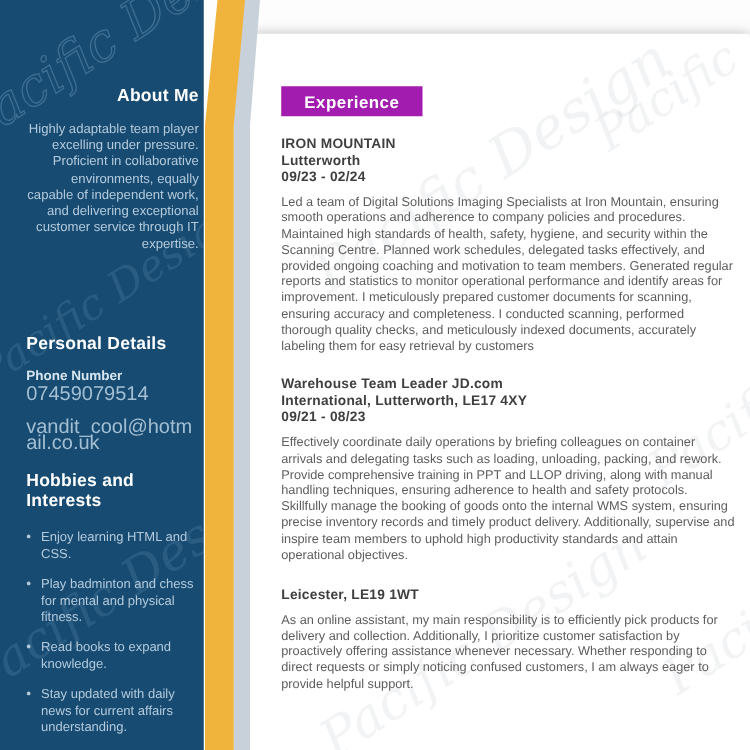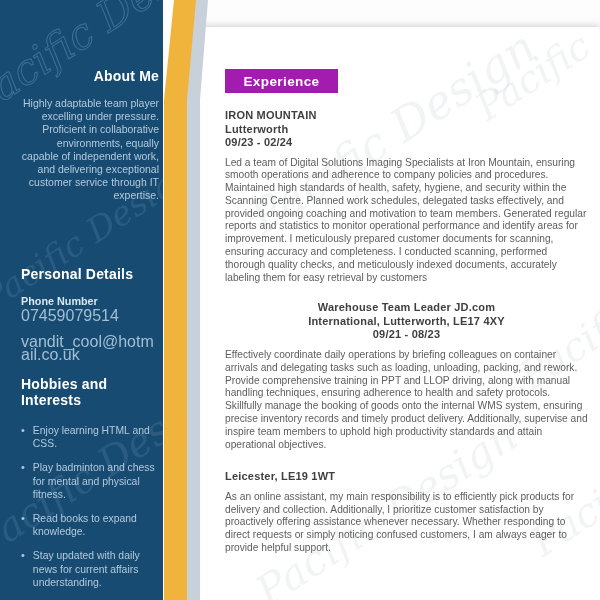--- a/index.html
+++ b/index.html
@@ -43,21 +43,21 @@
     clip-path:polygon(24px 0, 46px 0, 37px 100px, 37px 600px, 14px 600px, 14px 100px); }
 
   
   .section-title {
     width:113px; height:24px; background:#a21caf; color:#ffffff;
     display:flex; align-items:center; justify-content:center;
     font-size:13.5px; font-weight:700; letter-spacing:0.4px;
   }
   .job-head { color:#3f3f3f; font-size:11px; font-weight:700; line-height:13.5px; letter-spacing:0.2px; }
   .job1 .job-head { margin-top:16px; }
-  .job2 .job-head { margin-top:17px;text-align:center; }
+  .job2 .job-head { margin-top:17px; }
   .job3 .job-head { margin-top:19px; }
   .job-desc { margin-top:7px; color:#5d5d5d; font-size:10.2px; line-height:12.8px; width:363px; }
 
   
   .wm {
     position:absolute; font-family:"DejaVu Serif", serif; font-style:italic;
     transform:rotate(-33deg); white-space:nowrap; pointer-events:none; z-index:0;
   }
   .wm.outline { color:transparent; -webkit-text-stroke:1px rgba(170,205,230,0.28); font-size:42px; }
   .wm.on-navy { color:rgba(165,200,225,0.14); }

